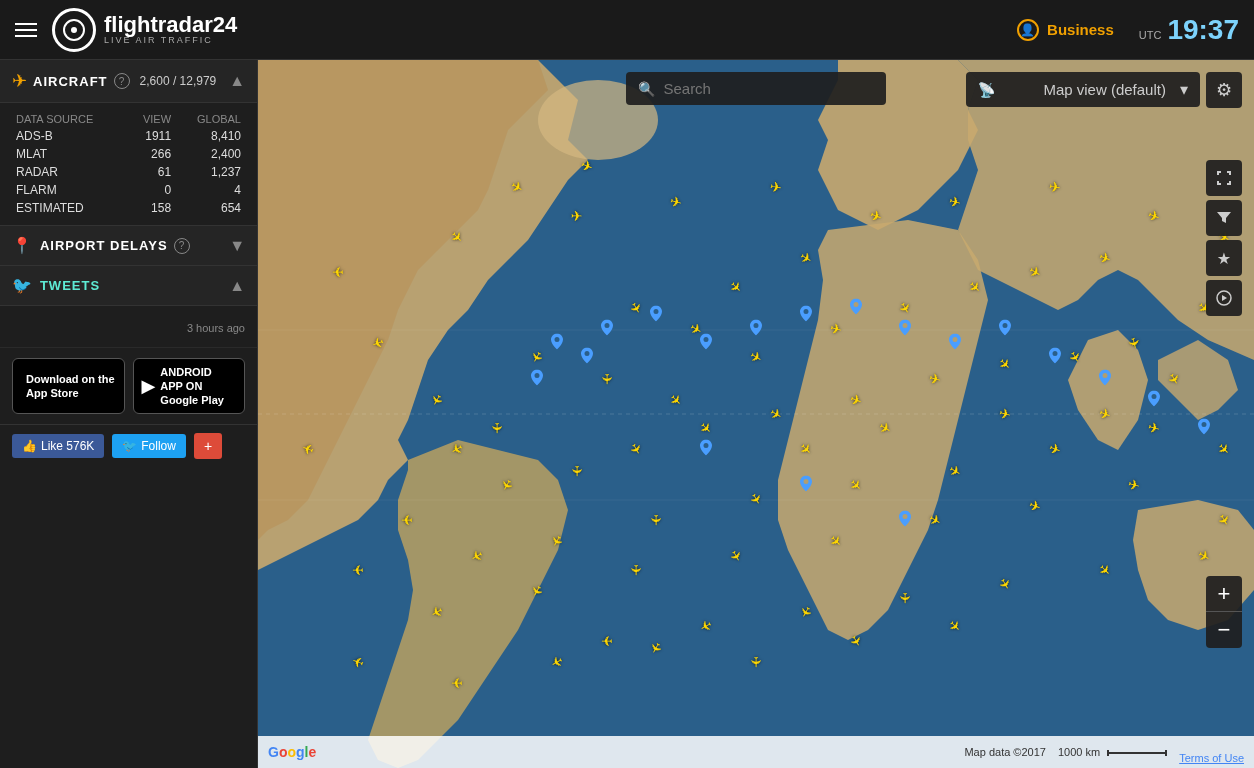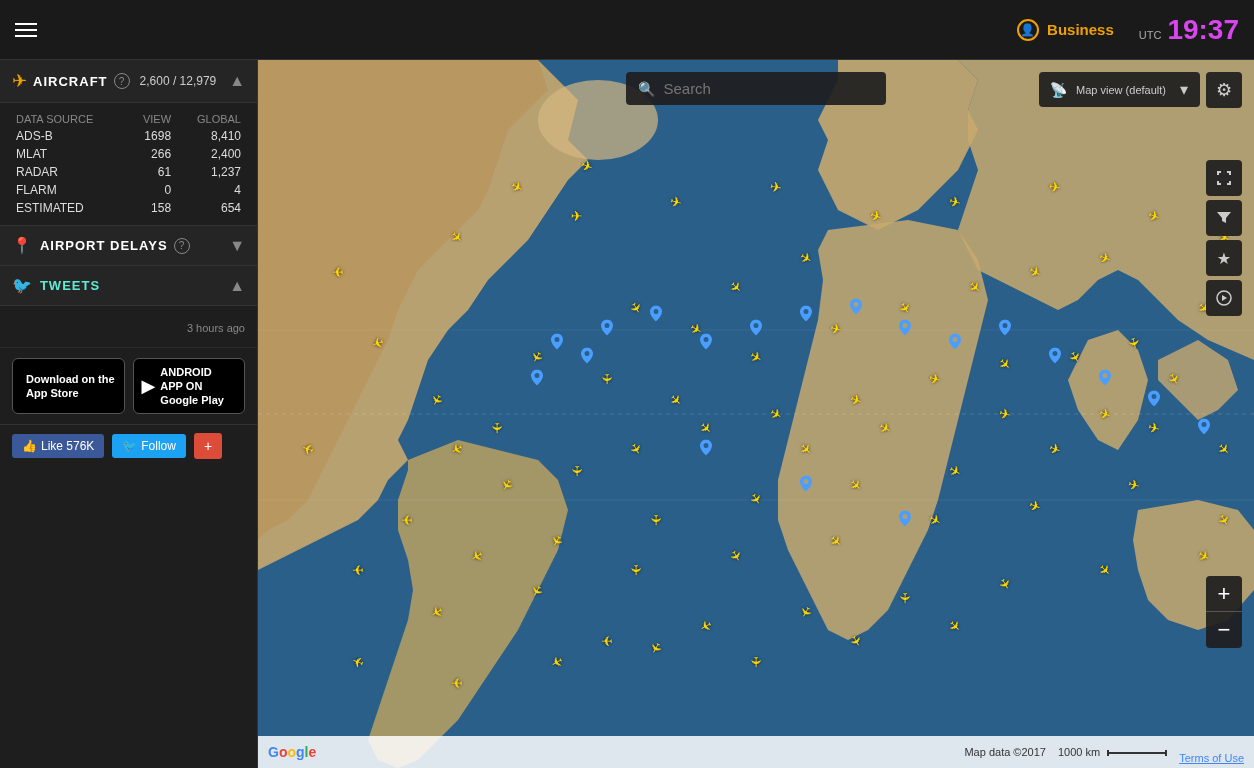--- a/index.html
+++ b/index.html
@@ -54,21 +54,21 @@
       width: 22px; height: 22px;
       border: 2px solid #f0a000;
       border-radius: 50%;
       display: flex; align-items: center; justify-content: center;
       font-size: 12px; color: #f0a000;
     }
     .utc-time {
       display: flex; align-items: baseline; gap: 6px;
     }
     .utc-label { font-size: 11px; color: #aaa; }
-    .utc-value { font-size: 28px; font-weight: bold; color: #d946ef; }
+    .utc-value { font-size: 28px; font-weight: bold; color: #7dd3fc; }
 
     
     .main { display: flex; flex: 1; overflow: hidden; }
 
     
     .sidebar {
       width: 258px;
       background: #1e1e1e;
       flex-shrink: 0;
       display: flex;
@@ -224,21 +224,21 @@
     .map-view-selector {
       display: flex; align-items: center;
       background: rgba(30,30,30,0.92);
       border-radius: 4px;
       padding: 8px 12px;
       gap: 8px;
       cursor: pointer;
       margin-bottom: 6px;
     }
     .radio-icon { color: #ccc; font-size: 14px; }
-    .map-view-label { color: #ccc; font-size: 11px; }
+    .map-view-label { color: #ccc; font-size: 15px; margin-left: 40px; }
     .map-view-arrow { color: #ccc; margin-left: 6px; }
     .map-gear {
       background: rgba(30,30,30,0.92);
       border-radius: 4px;
       width: 36px; height: 36px;
       display: flex; align-items: center; justify-content: center;
       cursor: pointer; color: #ccc; font-size: 18px;
     }
 
     .map-right-icons {
@@ -306,20 +306,31 @@
     }
   </style>
 </head>
 <body>
 
 <div class="header">
   <div class="hamburger">
     <span></span>
       <span></span>
       <span></span>
+  </div>
+  <div class="logo">
+    <div class="logo-circle">
+      <div class="logo-inner">
+        <div class="logo-dot"></div>
+      </div>
+    </div>
+    <div class="logo-text">
+      <div class="fr">flightradar24</div>
+      <div class="live">LIVE AIR TRAFFIC</div>
+    </div>
   </div>
   <div class="header-spacer"></div>
   <div class="business-btn">
     <div class="user-icon">👤</div>
     <span>Business</span>
   </div>
   <div class="utc-time">
     <span class="utc-label">UTC</span>
     <span class="utc-value">19:37</span>
   </div>
@@ -342,21 +353,21 @@
         <thead>
           <tr>
             <th>DATA SOURCE</th>
             <th>VIEW</th>
             <th>GLOBAL</th>
           </tr>
         </thead>
         <tbody>
           <tr>
             <td>ADS-B</td>
-            <td>1698</td>
+            <td>1911</td>
             <td>8,410</td>
           </tr>
           <tr>
             <td>MLAT</td>
             <td>266</td>
             <td>2,400</td>
           </tr>
           <tr>
             <td>RADAR</td>
             <td>61</td>

